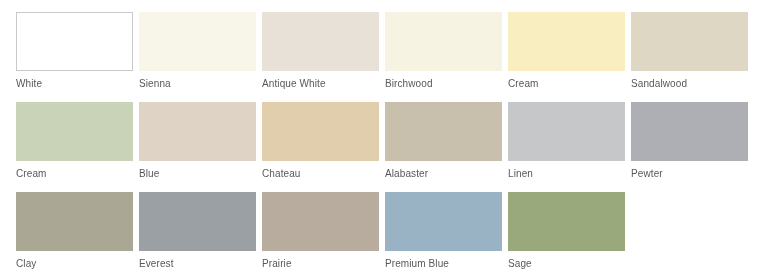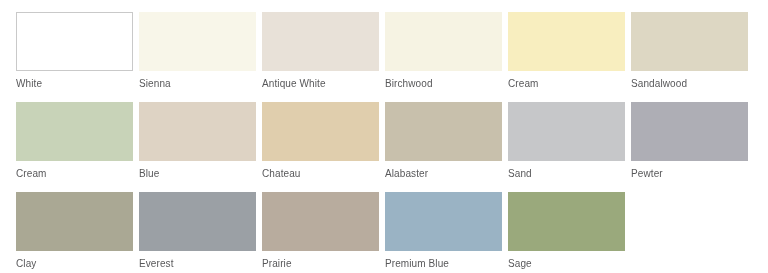--- a/index.html
+++ b/index.html
@@ -104,21 +104,21 @@
       <div class="swatch-cell">
         <div class="swatch-chip" style="background-color: rgb(224, 206, 173);"></div>
         <div class="swatch-label">Chateau</div>
       </div>
       <div class="swatch-cell">
         <div class="swatch-chip" style="background-color: rgb(200, 192, 172);"></div>
         <div class="swatch-label">Alabaster</div>
       </div>
       <div class="swatch-cell">
         <div class="swatch-chip" style="background-color: rgb(198, 199, 201);"></div>
-        <div class="swatch-label">Sand</div>
+        <div class="swatch-label">Linen</div>
       </div>
       <div class="swatch-cell">
         <div class="swatch-chip" style="background-color: rgb(174, 174, 181);"></div>
         <div class="swatch-label">Pewter</div>
       </div>
     </div>
     <div class="swatch-row">
       <div class="swatch-cell">
         <div class="swatch-chip" style="background-color: rgb(170, 168, 148);"></div>
         <div class="swatch-label">Clay</div>

